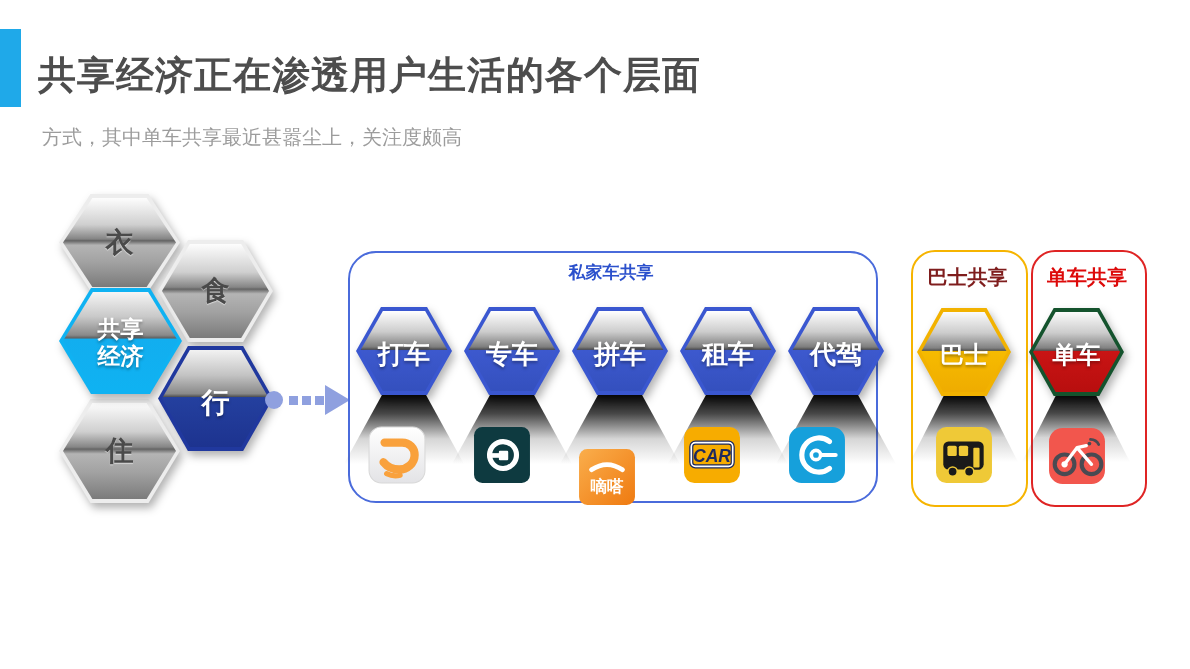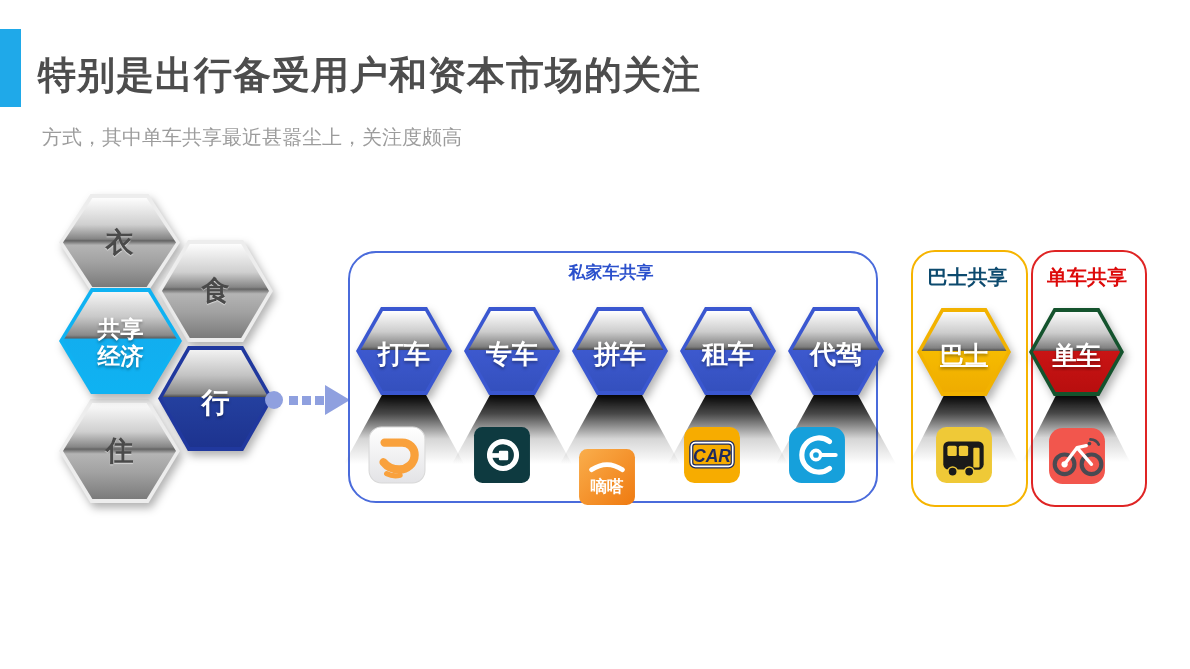--- a/index.html
+++ b/index.html
@@ -25,53 +25,53 @@
   .hex-blue .inner{background:linear-gradient(180deg,#ffffff 0%,#cccccc 26%,#7d7d7d 45%,#4f4f4f 48%,#3D59CE 49%,#3450BE 100%);}
   .hex-gold{background:#F2B200;}
   .hex-gold .inner{background:linear-gradient(180deg,#fbfbfb 0%,#cccccc 26%,#828282 45%,#555555 48%,#F6BB00 49%,#EFAC00 100%);}
   .hex-red{background:#14532d;}
   .hex-red .inner{background:linear-gradient(180deg,#fbfbfb 0%,#cccccc 26%,#828282 45%,#555555 48%,#C91414 49%,#B80E0E 100%);}
 
   .hex-label{font-weight:bold;color:#ffffff;text-shadow:0 2px 3px rgba(0,0,0,.35);}
   .hex-label.gray{color:#4A4A4A;text-shadow:0 1px 1px rgba(255,255,255,.6);}
   .lbl-26{font-size:26px;margin-top:6px;}
   .lbl-28{font-size:28px;}
-  .lbl-24{font-size:24px;margin-top:6px;text-decoration:underline;}
+  .lbl-24{font-size:24px;margin-top:6px;}
   .lbl-2line{font-size:23px;line-height:27px;text-align:center;margin-top:4px;}
 
   
   .refl{position:absolute;clip-path:polygon(33% 0,67% 0,100% 100%,0 100%);
         background:linear-gradient(180deg,#000000 0%,rgba(0,0,0,.72) 30%,rgba(90,90,90,.25) 65%,rgba(130,130,130,0) 100%);}
 
   
   .arrow-dot{position:absolute;left:265px;top:391px;width:18px;height:18px;border-radius:50%;background:#8FA0DF;}
   .arrow-dash{position:absolute;width:9px;height:9px;top:396px;background:#8FA0DF;}
   .arrow-head{position:absolute;left:325px;top:385px;width:25px;height:30px;background:#8FA0DF;
               clip-path:polygon(0 0,100% 50%,0 100%);}
 
   
   .grp{position:absolute;background:#ffffff;border-radius:28px;}
   .grp-car{left:348px;top:251px;width:526px;height:248px;border:2px solid #4A6BDB;}
   .grp-bus{left:911px;top:250px;width:113px;height:253px;border:2px solid #F6B400;border-radius:24px;}
   .grp-bike{left:1031px;top:250px;width:112px;height:253px;border:2px solid #DF2424;border-radius:24px;}
   .grp-title{position:absolute;text-align:center;font-weight:bold;}
   .t-car{left:348px;top:261px;width:526px;font-size:17px;color:#2B50CC;}
-  .t-bus{left:911px;top:264px;width:113px;font-size:20px;color:#0c4a6e;}
+  .t-bus{left:911px;top:264px;width:113px;font-size:20px;color:#7f1d1d;}
   .t-bike{left:1031px;top:264px;width:112px;font-size:20px;color:#DD0A0A;}
 
   .app-icon{position:absolute;width:58px;height:58px;}
   .app-icon svg{width:100%;height:100%;display:block;}
 </style>
 </head>
 <body>
 
 <div class="slide">
 
   <div class="accent-bar"></div>
-  <div class="page-title">特别是出行备受用户和资本市场的关注</div>
+  <div class="page-title">共享经济正在渗透用户生活的各个层面</div>
   <div class="page-subtitle">
     <div>方式，其中单车共享最近甚嚣尘上，关注度颇高</div>
   </div>
 
   <div class="hexwrap" style="left:59px;top:194px;width:121px;height:97px;">
     <div class="hex hex-gray">
         <div class="inner">
       <span class="hex-label gray lbl-28">衣</span>
     </div>
       </div>

